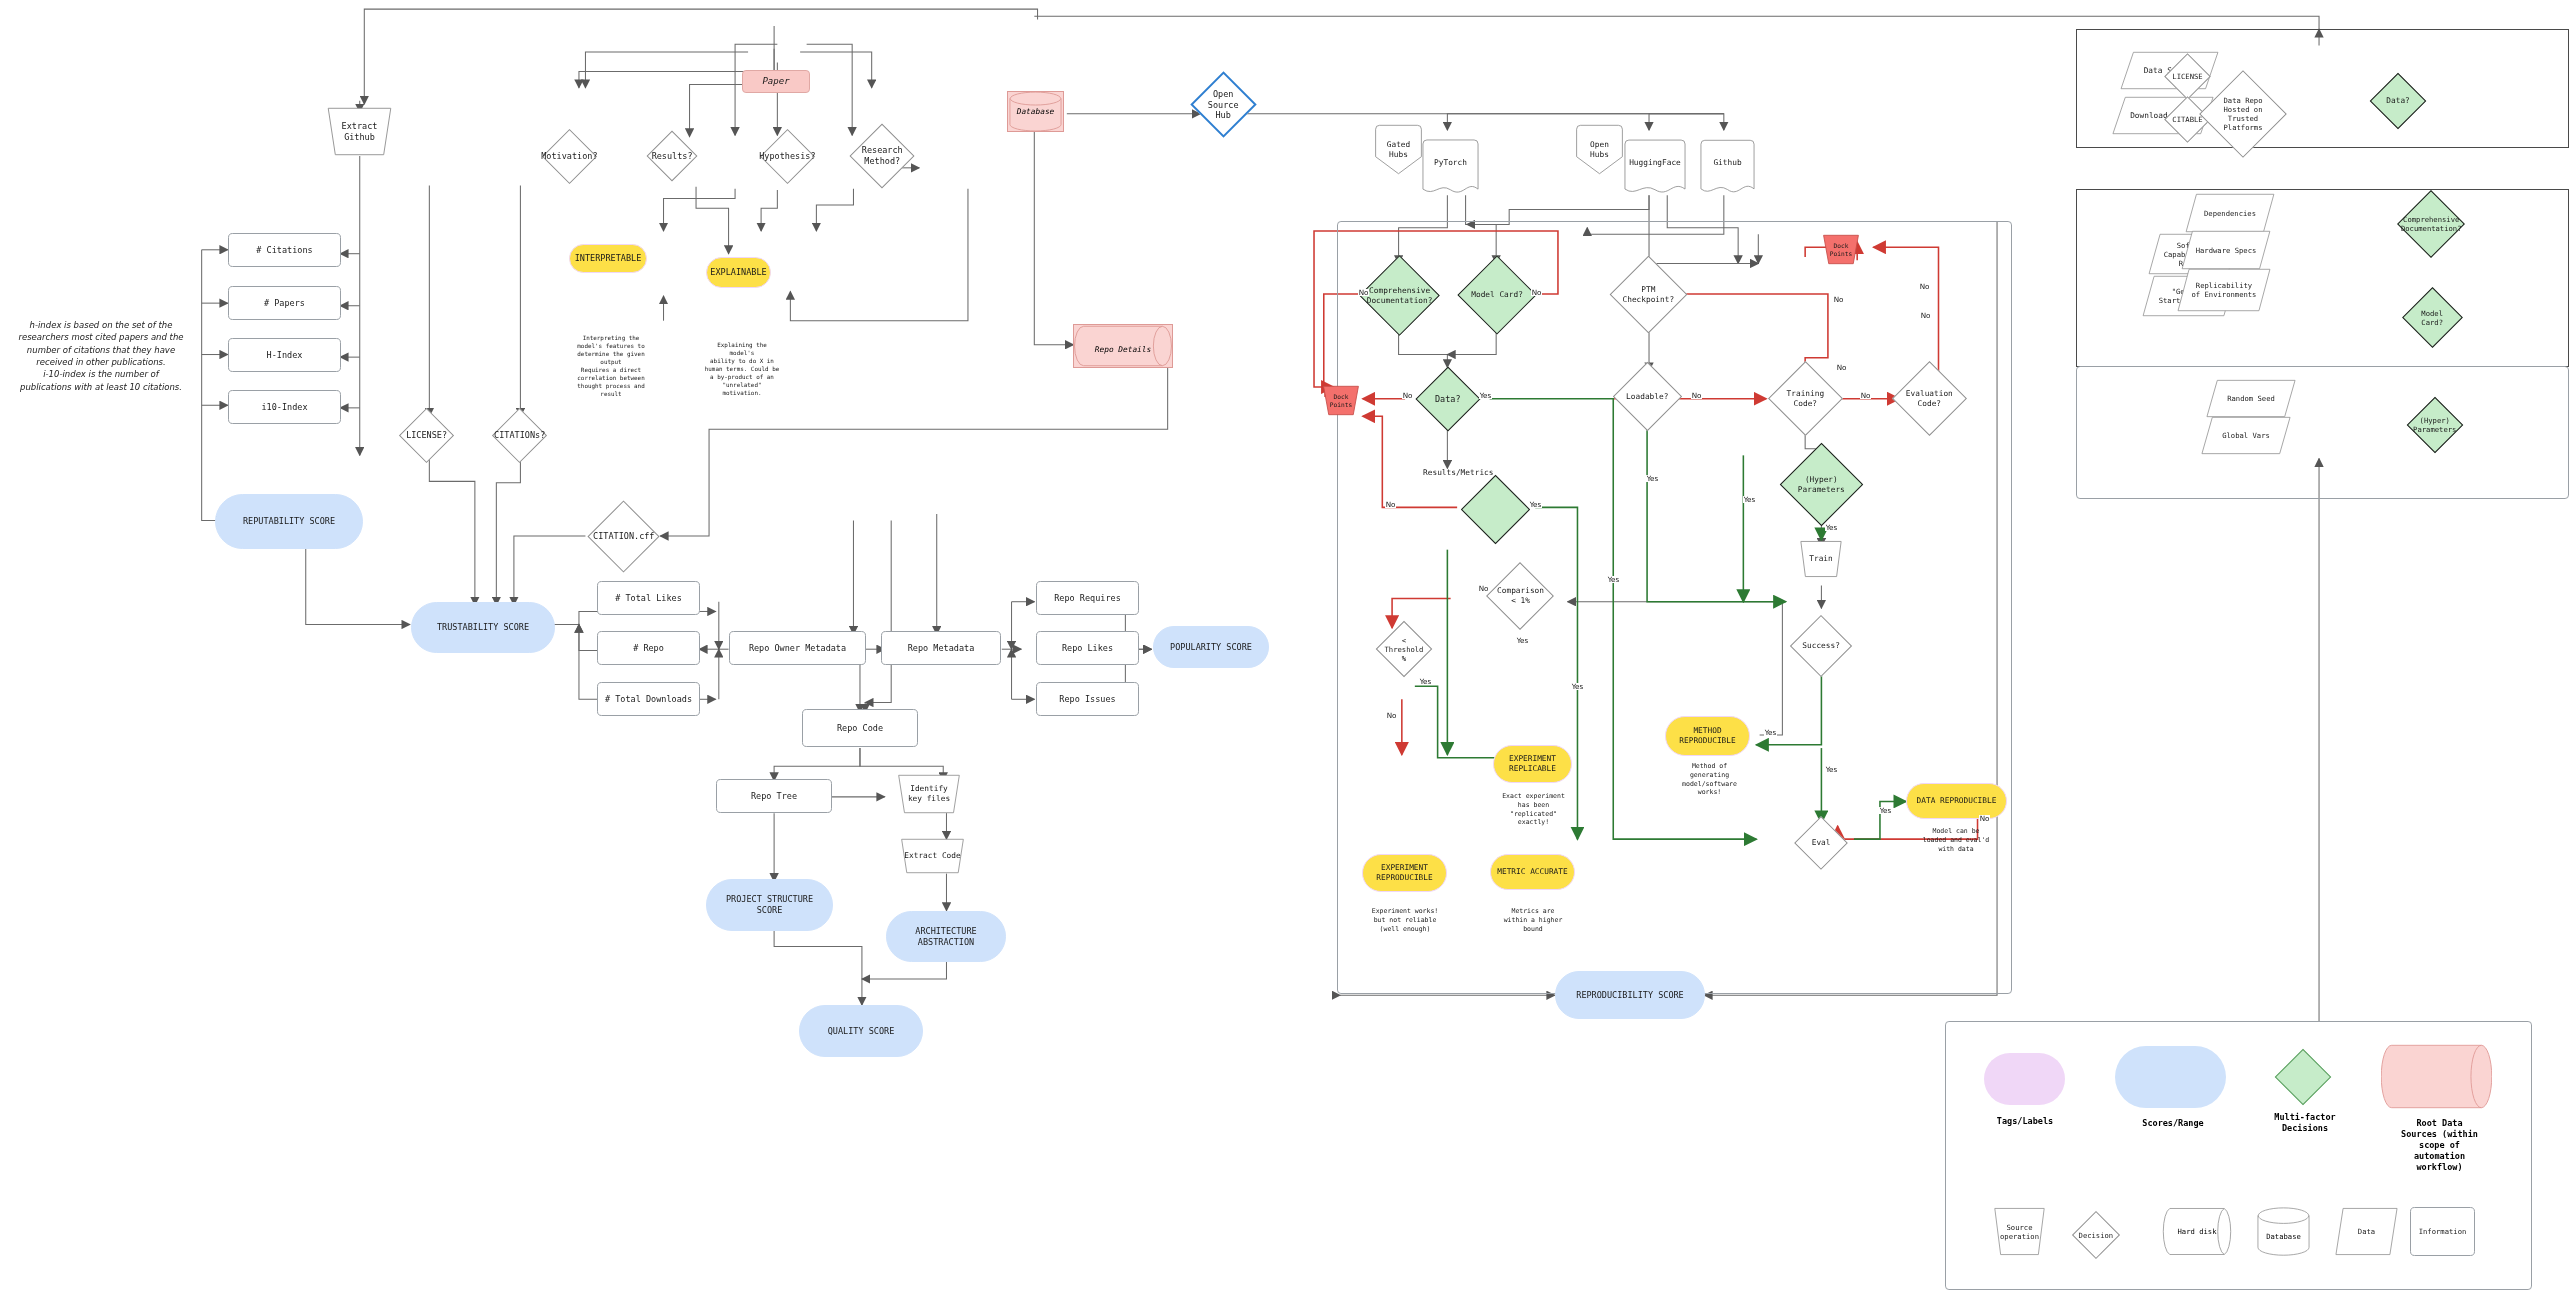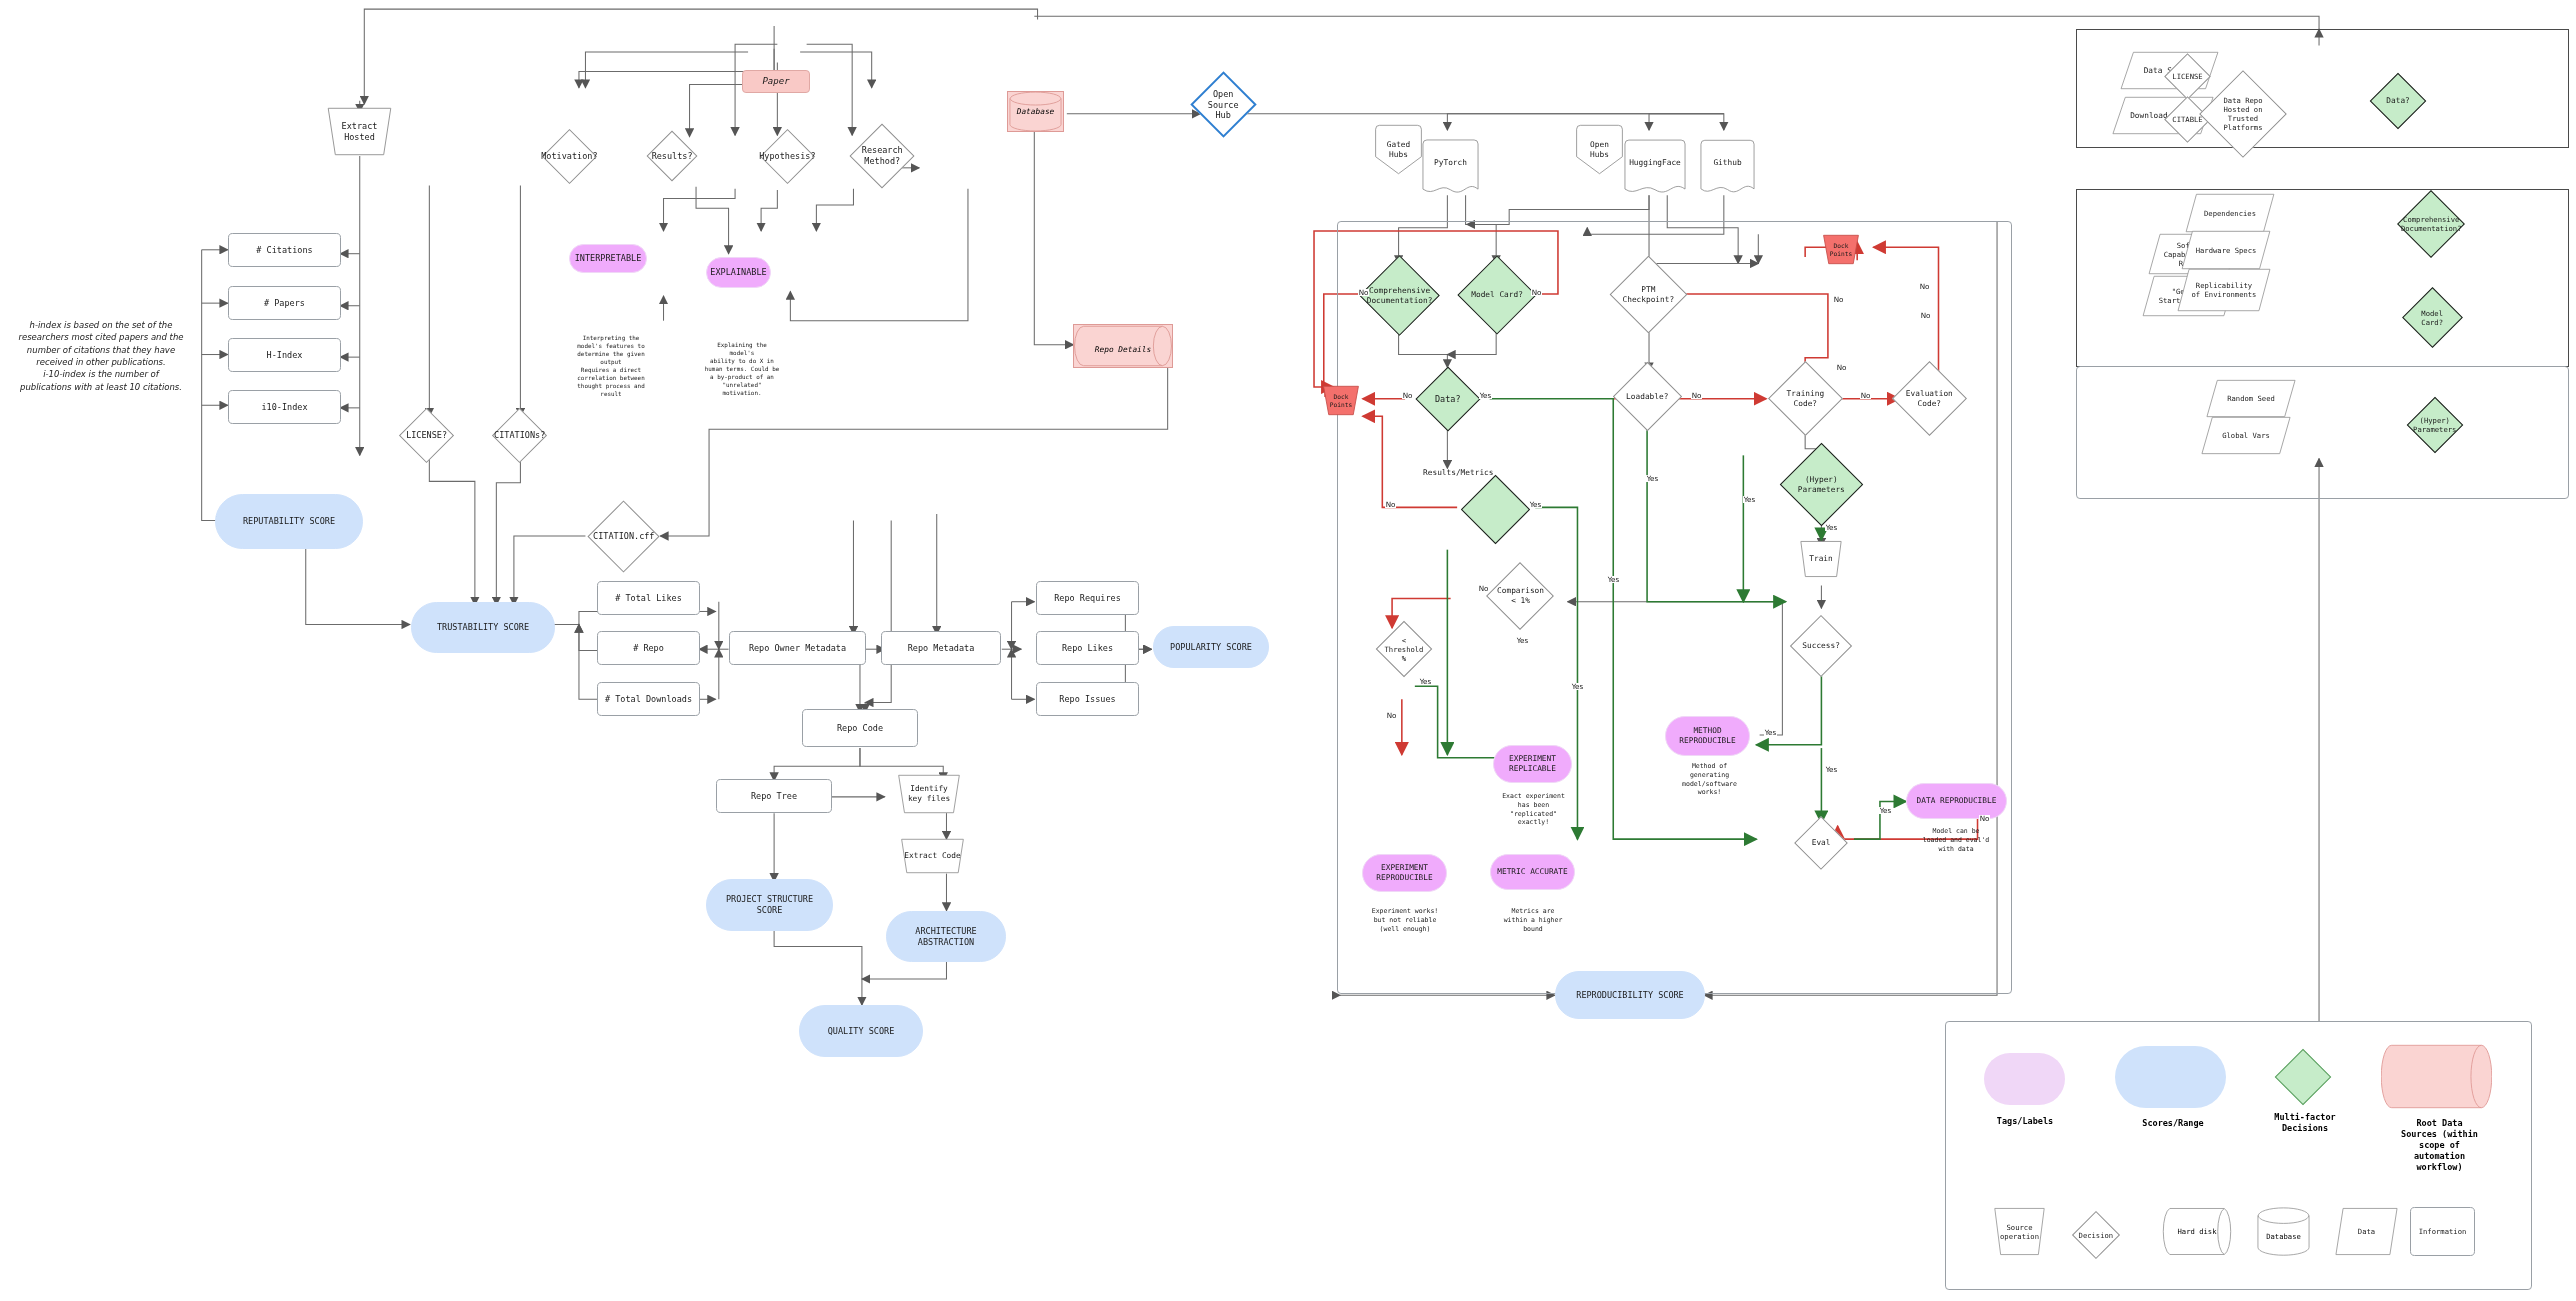--- a/index.html
+++ b/index.html
@@ -6,21 +6,21 @@
   body{width:2576px;height:1301px;position:relative;overflow:hidden;
        font-family:"DejaVu Sans Mono","Liberation Mono",monospace;}
   #stage{position:absolute;left:0;top:0;width:2576px;height:1301px;}
   svg#wires{position:absolute;left:0;top:0;width:2576px;height:1301px;pointer-events:none;}
   .node{position:absolute;box-sizing:border-box;display:flex;align-items:center;justify-content:center;
         text-align:center;color:#1a1a1a;line-height:1.25;white-space:pre-line;}
   
   .rect{border:0.7px solid #9aa0a6;border-radius:4.6px;background:#fff;}
   .stadium{border:0.7px solid transparent;border-radius:650px;}
   .score{background:#cfe2fb;border:0.7px solid #cfe2fb;border-radius:650px;}
-  .tag{background:#f0abfc;border:0.7px solid #f0d7f7;border-radius:650px;}
+  .tag{background:#fde047;border:0.7px solid #f0d7f7;border-radius:650px;}
   .dec{background:#fff;border:0.7px solid #8e8e8e;}
   .decgreen{background:#c6ecc9;border:1.3px solid #1a1a1a;}
   .decblue{background:#fff;border:2px solid #2f7fd1;}
   .diamond{transform:rotate(45deg);}
   .diamond > span{transform:rotate(-45deg);display:block;}
   .paper{background:#f9c9c6;border:0.7px solid #e0a8a4;border-radius:3.9px;font-style:italic;}
   .cylH{background:#fad4d2;border:0.7px solid #de9a96;border-radius:0;font-style:italic;position:absolute;}
   .group{position:absolute;border:0.7px solid #9aa0a6;border-radius:3.9px;background:transparent;}
   .groupThick{position:absolute;border:1.3px solid #4a4a4a;background:transparent;}
   .legendLbl{position:absolute;text-align:center;white-space:pre-line;line-height:1.3;font-weight:bold;}
@@ -209,21 +209,21 @@
 i-10-index is the number of
 publications with at least 10 citations.</div>
 
 <div class="node paper" style="left:742px;top:70px;width:68px;height:23.4px;font-size:9px;">Paper</div>
 
 <div class="node" style="left:319px;top:107px;width:81px;height:49px;font-size:8.5px;">
   <svg viewBox="0 0 125 76" style="position:absolute;left:0;top:0;width:81px;height:49px;">
     <path d="M14,2 L111,2 L100,74 L25,74 Z" fill="#fff" stroke="#8e8e8e" stroke-width="1.4"></path>
       </svg>
   <span style="position:relative;white-space:pre-line;">Extract
-Hosted</span>
+Github</span>
 </div>
 
 <div class="node dec diamond" style="left:550px;top:137px;width:39px;height:39px;">
   <span style="width:117px;font-size:8.5px;">Motivation?</span></div>
 
 <div class="node dec diamond" style="left:654px;top:138px;width:36px;height:36px;">
   <span style="width:98px;font-size:8.5px;">Results?</span></div>
 
 <div class="node dec diamond" style="left:768px;top:137px;width:39px;height:39px;">
   <span style="width:111px;font-size:8.5px;">Hypothesis?</span></div>

